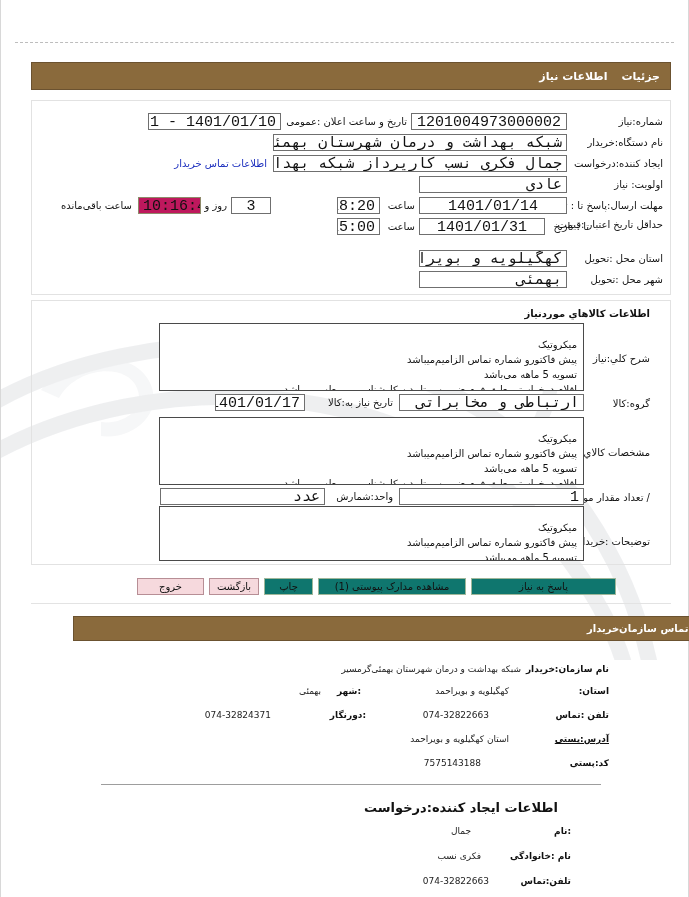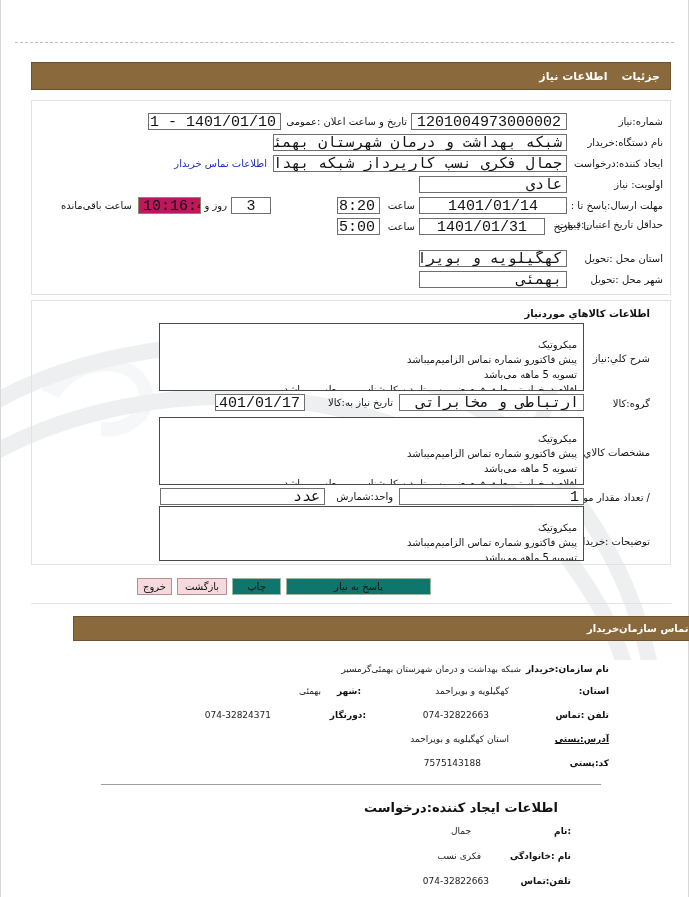--- a/index.html
+++ b/index.html
@@ -250,23 +250,24 @@
 
   <div class="lbl" style="position:absolute;right:38px;top:535px;width:92px;">توضیحات :خریدار</div>
   <div class="box-multi" style="position:absolute;right:104px;top:506px;width:425px;height:55px;">
     <div>میکروتیک</div>
     <div>پیش فاکتورو شماره تماس  الزامیم‌میباشد</div>
     <div>تسویه 5 ماهه می‌باشد</div>
     <div>اقلام درخواستی طبق فرم ضمیمه و تاییدیه کارشناس مربوطه می باشد</div>
   </div>
 
   <div class="btnbar" style="left:136px;top:578px;">
-    <button class="btn red" style="width:35px;">خروج</button>
+    <button class="btn red" style="width:67px;">خروج</button>
     <button class="btn red" style="width:50px;">بازگشت</button>
     <button class="btn green" style="width:49px;">چاپ</button>
+    <button class="btn green" style="width:148px;">مشاهده مدارک پیوستی (1)</button>
     <button class="btn green" style="width:145px;">پاسخ به نیاز</button>
   </div>
 
   <div class="hr-line" style="left:30px;top:603px;width:640px;"></div>
 
   <div class="section-bar" style="left:72px;top:616px;width:673px;height:25px;">
     <span style="width:100%;text-align:right;padding-right:2px;font-size:10px;">اطلاعات  تماس  سازمان‌خریدار</span>
   </div>
 
   <div style="position:absolute;left:30px;top:664px;width:640px;">

